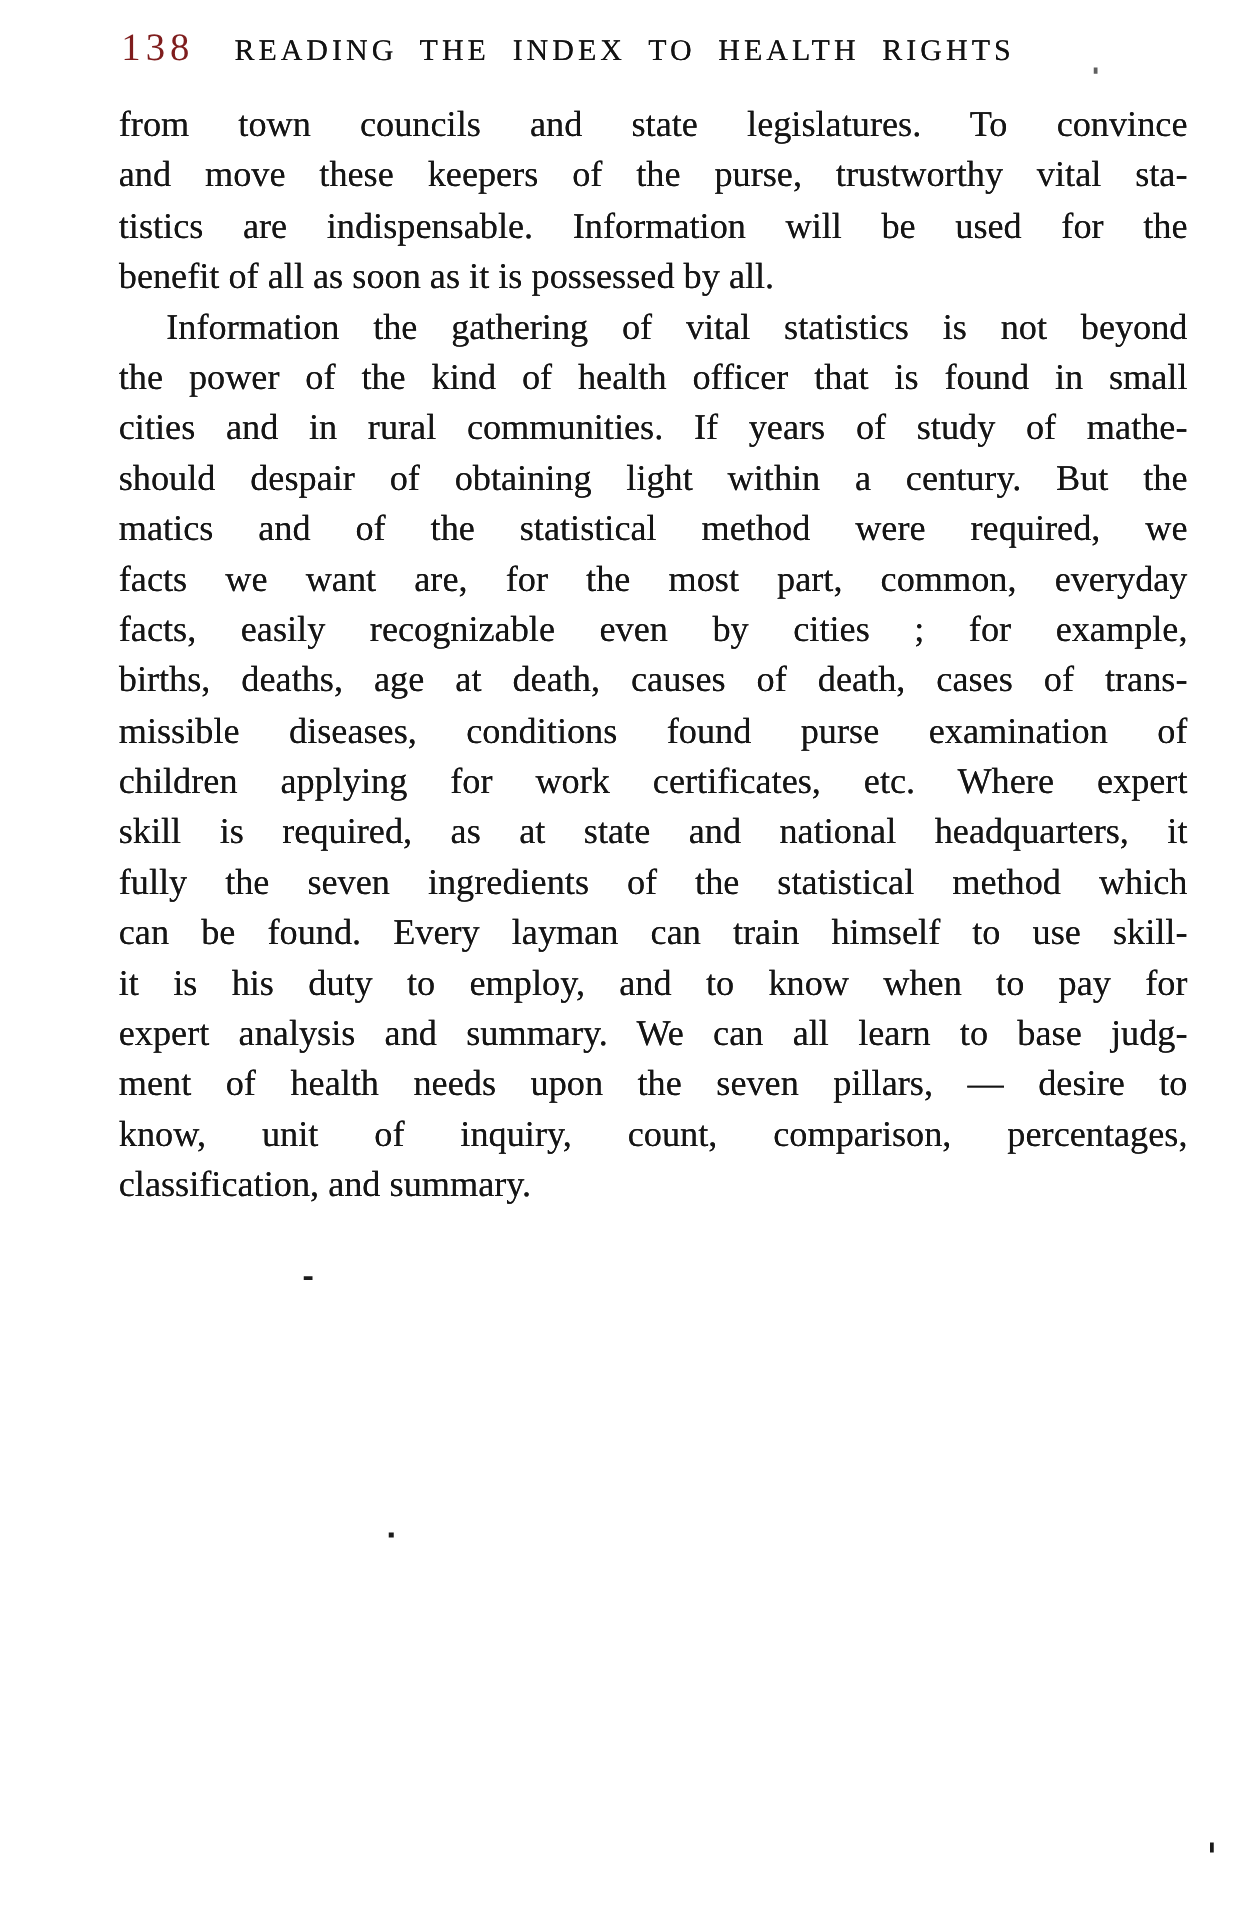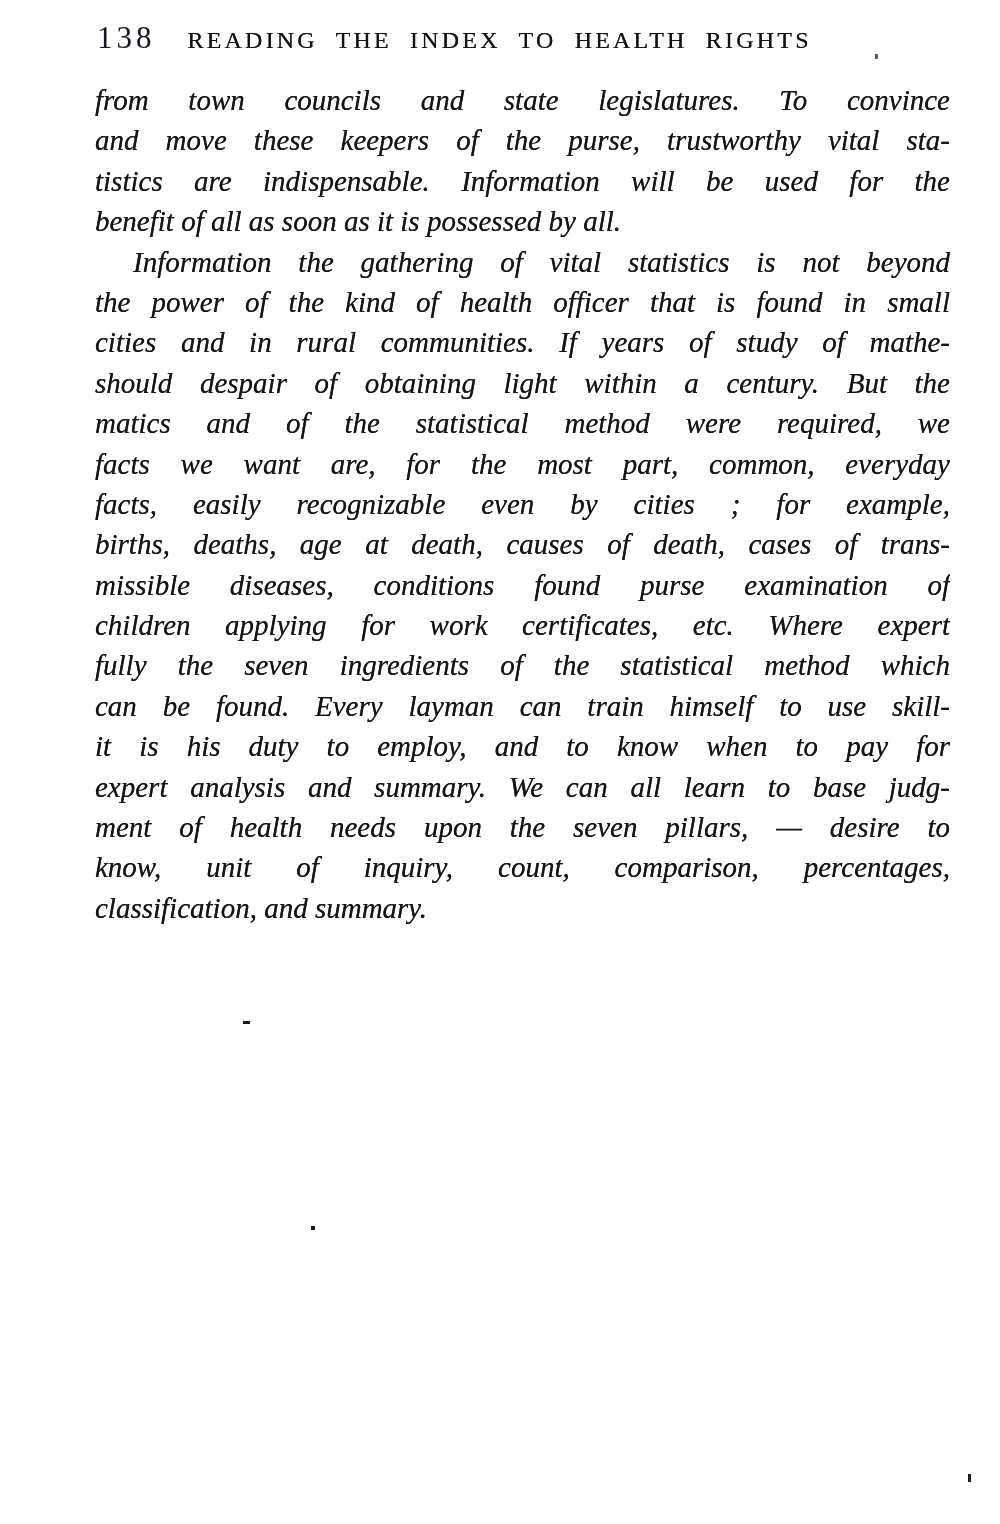--- a/index.html
+++ b/index.html
@@ -22,21 +22,21 @@
     left: 97px;
     width: 853px;
     display: flex;
     align-items: baseline;
     white-space: nowrap;
   }
   .page-number {
     font-size: 31px;
     letter-spacing: 4px;
     margin-right: 32px;
-    color: #0f172a;
+    color: #7f1d1d;
   }
   .header-title {
     font-size: 24px;
     letter-spacing: 3.2px;
     word-spacing: 9px;
     color: #121212;
     text-shadow: 0 0 0.5px #333;
   }
   .body-text {
     position: absolute;
@@ -45,21 +45,20 @@
     width: 855px;
     font-size: 29px;
     line-height: 40.4px;
     text-shadow: 0 0 0.5px #2a2a2a;
   }
   .line {
     text-align: justify;
     text-align-last: justify;
     height: 40.4px;
     overflow: hidden;
-    font-style: italic;
   }
   .line.last {
     text-align-last: left;
   }
   .line.indent {
     text-indent: 38px;
   }
   .para {
     margin: 0;
     padding: 0;
@@ -95,20 +94,21 @@
       <div class="line indent">Information the gathering of vital statistics is not beyond</div>
       <div class="line">the power of the kind of health officer that is found in small</div>
       <div class="line">cities and in rural communities. If years of study of mathe-</div>
       <div class="line">should despair of obtaining light within a century. But the</div>
       <div class="line">matics and of the statistical method were required, we</div>
       <div class="line">facts we want are, for the most part, common, everyday</div>
       <div class="line">facts, easily recognizable even by cities ; for example,</div>
       <div class="line">births, deaths, age at death, causes of death, cases of trans-</div>
       <div class="line">missible diseases, conditions found purse examination of</div>
       <div class="line">children applying for work certificates, etc. Where expert</div>
+      <div class="line">skill is required, as at state and national headquarters, it</div>
       <div class="line">fully the seven ingredients of the statistical method which</div>
       <div class="line">can be found. Every layman can train himself to use skill-</div>
       <div class="line">it is his duty to employ, and to know when to pay for</div>
       <div class="line">expert analysis and summary. We can all learn to base judg-</div>
       <div class="line">ment of health needs upon the seven pillars, — desire to</div>
       <div class="line">know, unit of inquiry, count, comparison, percentages,</div>
       <div class="line last">classification, and summary.</div>
     </div>
   </div>
 

